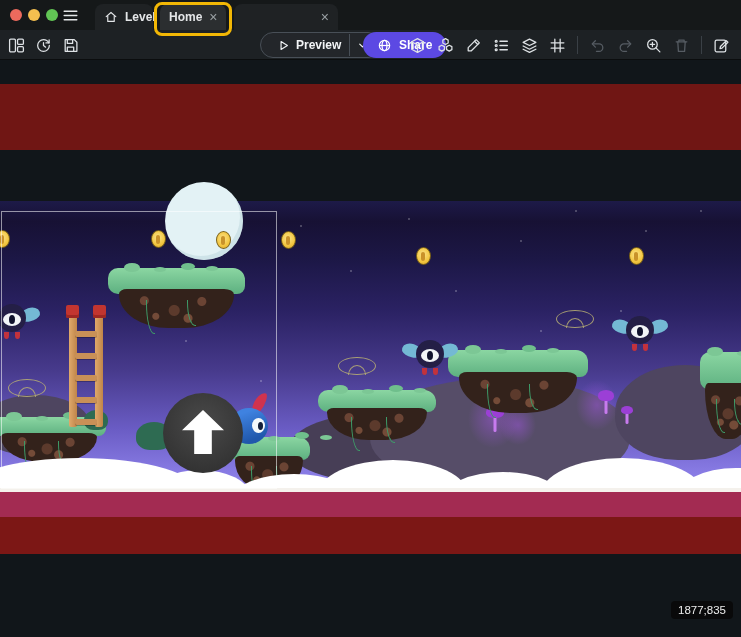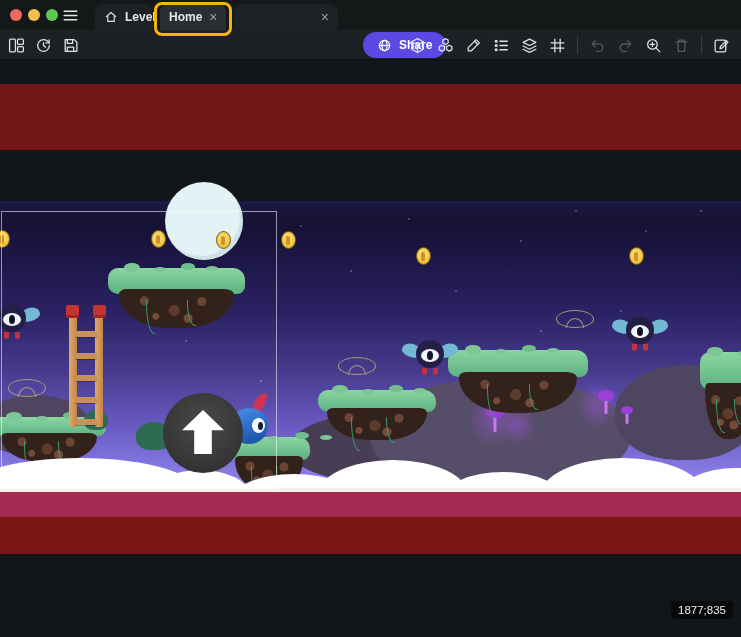--- a/index.html
+++ b/index.html
@@ -142,20 +142,34 @@
         </svg>
       </span>
       <span class="tbtn">
         <svg width="17" height="17" viewBox="0 0 16 16" fill="none" stroke="currentColor" stroke-width="1.2" stroke-linecap="round" stroke-linejoin="round">
           <path d="M3 2.5h8.5L14 5v8.5H3z"></path>
           <path d="M5 2.5V6h5V2.5"></path>
           <path d="M5 13.5V9.5h6v4"></path>
         </svg>
       </span>
     </div>
+  <button id="preview-btn">
+    <span class="pplay ticon">
+        <svg width="13" height="13" viewBox="0 0 16 16" fill="none" stroke="currentColor" stroke-width="1.4" stroke-linejoin="round">
+          <path d="M5 3.2v9.6l7.8-4.8z"></path>
+        </svg>
+      </span>
+    <span class="plabel">Preview</span>
+    <span class="pdiv"></span>
+    <span class="pchev ticon">
+        <svg width="11" height="11" viewBox="0 0 16 16" fill="none" stroke="currentColor" stroke-width="1.8" stroke-linecap="round" stroke-linejoin="round">
+          <path d="M4 6l4 4 4-4"></path>
+        </svg>
+      </span>
+  </button>
   <button id="share-btn" style="background: rgb(92, 73, 227);">
     <span class="ticon">
         <svg width="15" height="15" viewBox="0 0 16 16" fill="none" stroke="currentColor" stroke-width="1.3">
           <circle cx="8" cy="8" r="5.5"></circle>
           <path d="M2.5 8h11"></path>
           <ellipse cx="8" cy="8" rx="2.6" ry="5.5"></ellipse>
         </svg>
       </span>
     <span>Share</span>
   </button>

